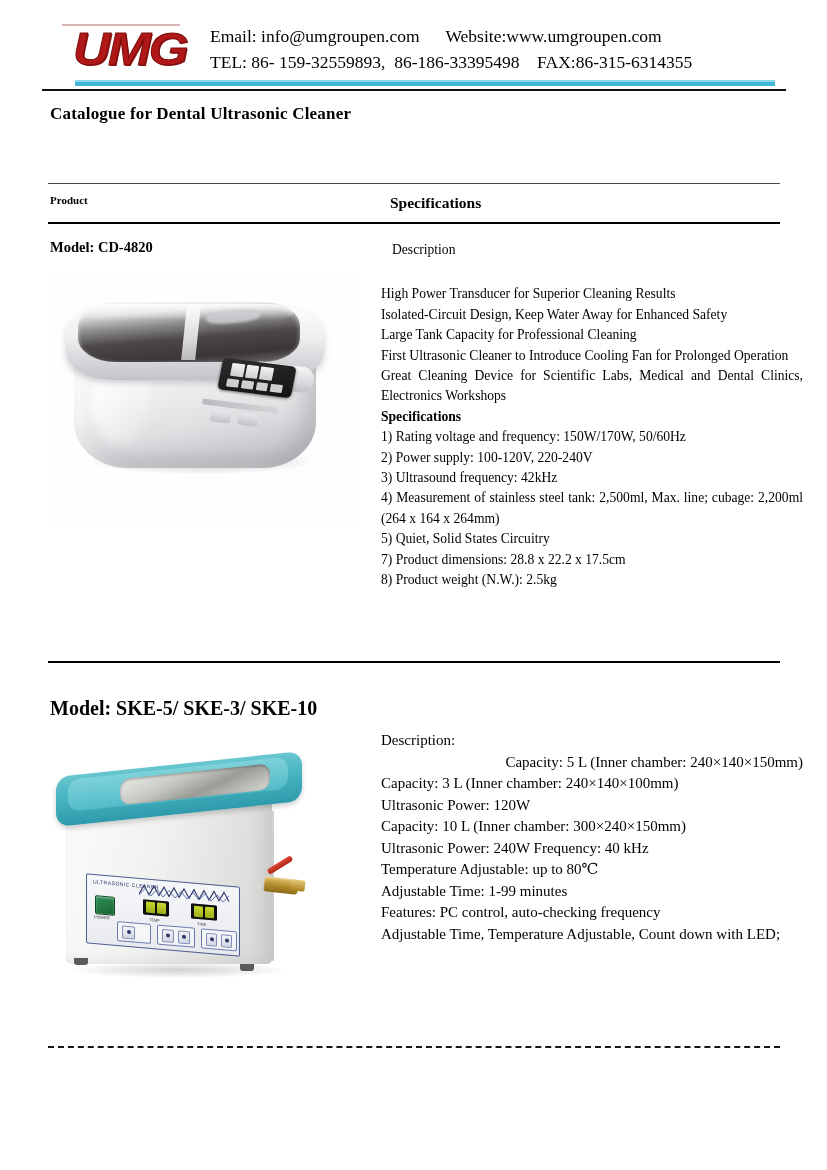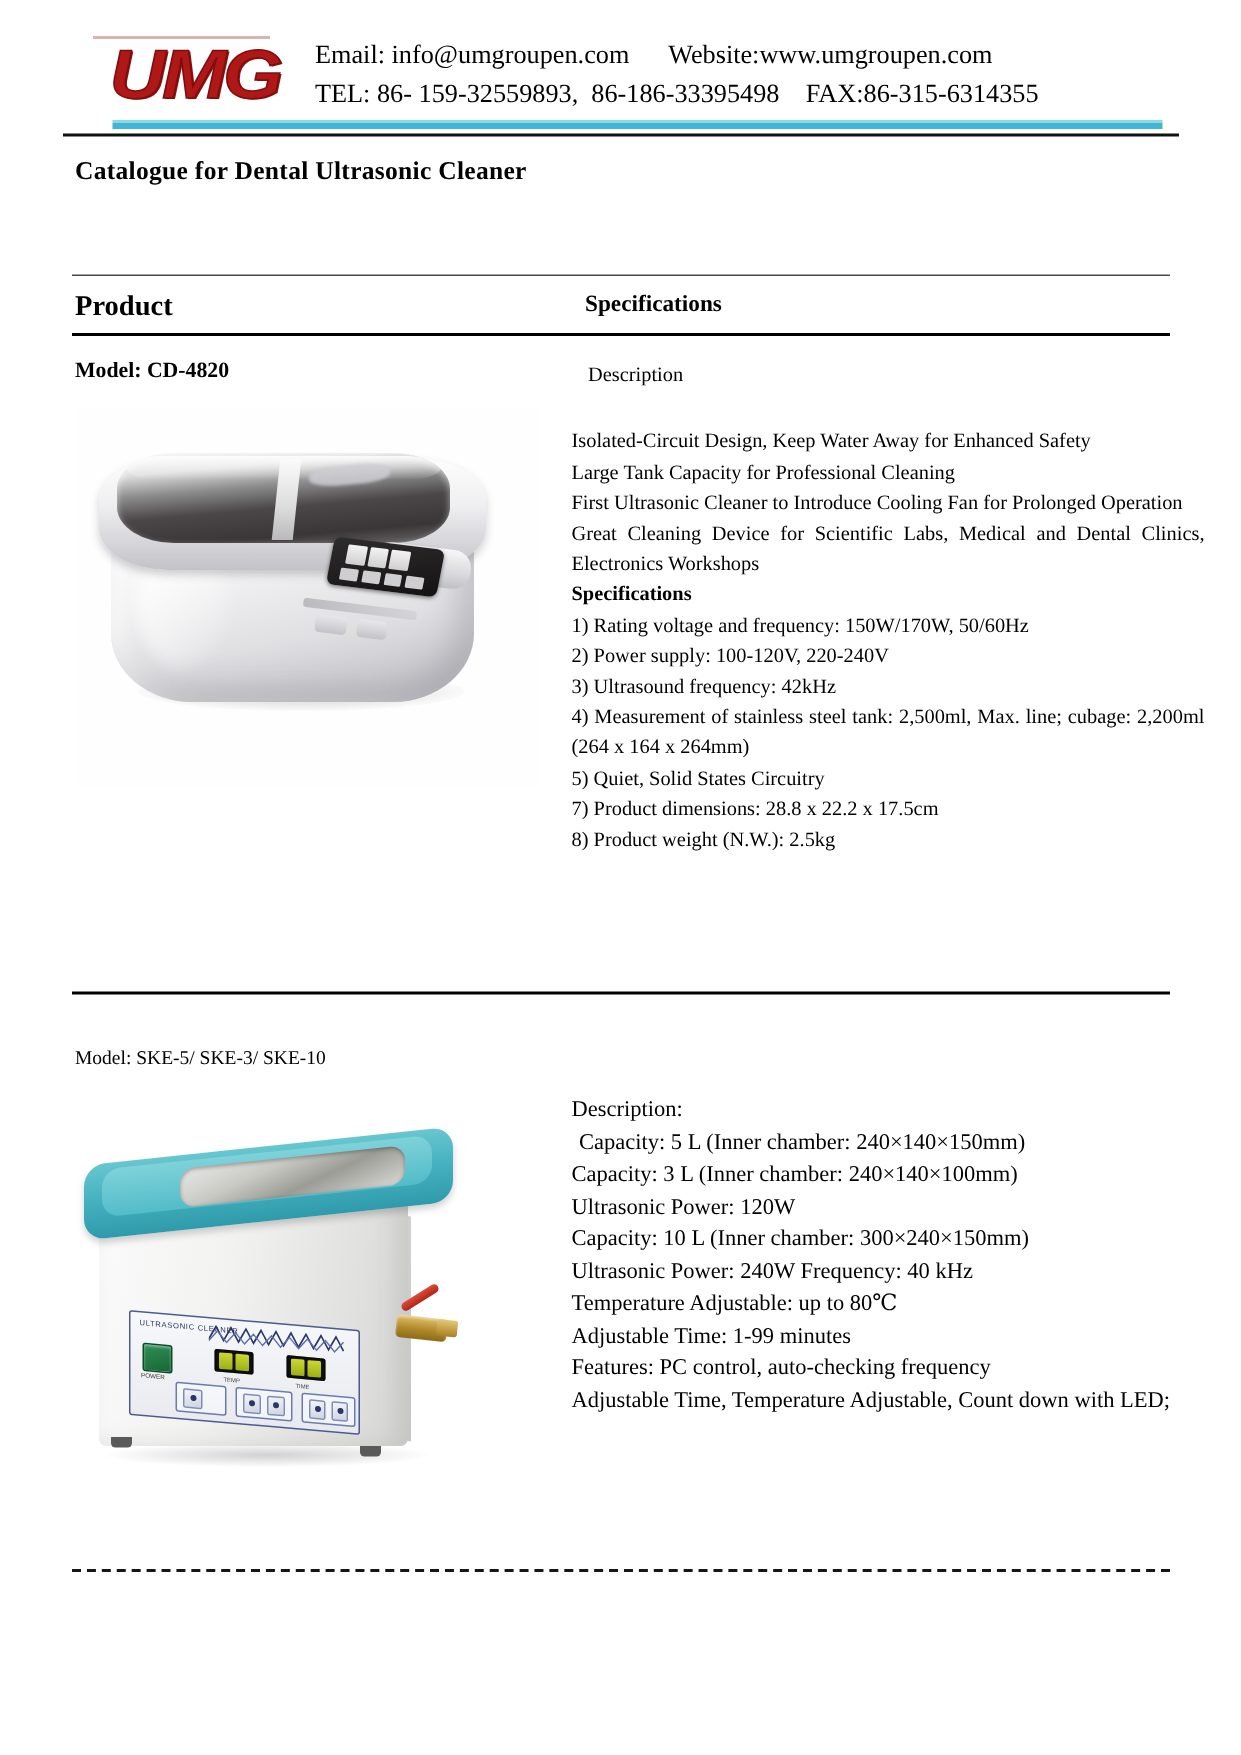--- a/index.html
+++ b/index.html
@@ -117,21 +117,21 @@
     left: 48px;
     top: 183px;
     width: 732px;
     height: 1px;
     background: #4a4a4a;
   }
   .col-head-product {
     position: absolute;
     left: 50px;
     top: 194px;
-    font-size: 19px;
+    font-size: 11px;
     font-weight: bold;
   }
   .col-head-specs {
     position: absolute;
     left: 390px;
     top: 194px;
     font-size: 15.5px;
     font-weight: bold;
   }
   .rule-head-bottom {
@@ -176,33 +176,34 @@
     width: 732px;
     height: 2px;
     background: #000000;
   }
 
   
   .model-2 {
     position: absolute;
     left: 50px;
     top: 697px;
-    font-size: 13px;
-    font-weight: normal;
+    font-size: 20px;
+    font-weight: bold;
   }
   .specs-2 {
     position: absolute;
     left: 381px;
     top: 730px;
     width: 422px;
     font-size: 15px;
     line-height: 21.5px;
   }
   .specs-2 .indented {
     padding-left: 5px;
+    text-align: right;
   }
 
   
   .rule-dashed {
     position: absolute;
     left: 48px;
     top: 1046px;
     width: 732px;
     height: 0;
     border-top: 2px dashed #161616;
@@ -655,20 +656,21 @@
     </div>
     <div class="cd-label"></div>
     <div class="cd-feet">
       <span class="cd-foot"></span>
       <span class="cd-foot"></span>
     </div>
   </div>
 
   <div class="specs-1">
     <div class="desc-head">Description</div>
+    <div class="just">High Power Transducer for Superior Cleaning Results</div>
     <div class="just">Isolated-Circuit Design, Keep Water Away for Enhanced Safety</div>
     <div class="just">Large Tank Capacity for Professional Cleaning</div>
     <div class="just">First Ultrasonic Cleaner to Introduce Cooling Fan for Prolonged Operation</div>
     <div class="just">Great Cleaning Device for Scientific Labs, Medical and Dental Clinics, Electronics Workshops</div>
     <div class="bold-label">Specifications</div>
     <div>1) Rating voltage and frequency: 150W/170W, 50/60Hz</div>
     <div>2) Power supply: 100-120V, 220-240V</div>
     <div>3) Ultrasound frequency: 42kHz</div>
     <div class="just">4) Measurement of stainless steel tank: 2,500ml, Max. line; cubage: 2,200ml (264 x 164 x 264mm)</div>
     <div>5) Quiet, Solid States Circuitry</div>

